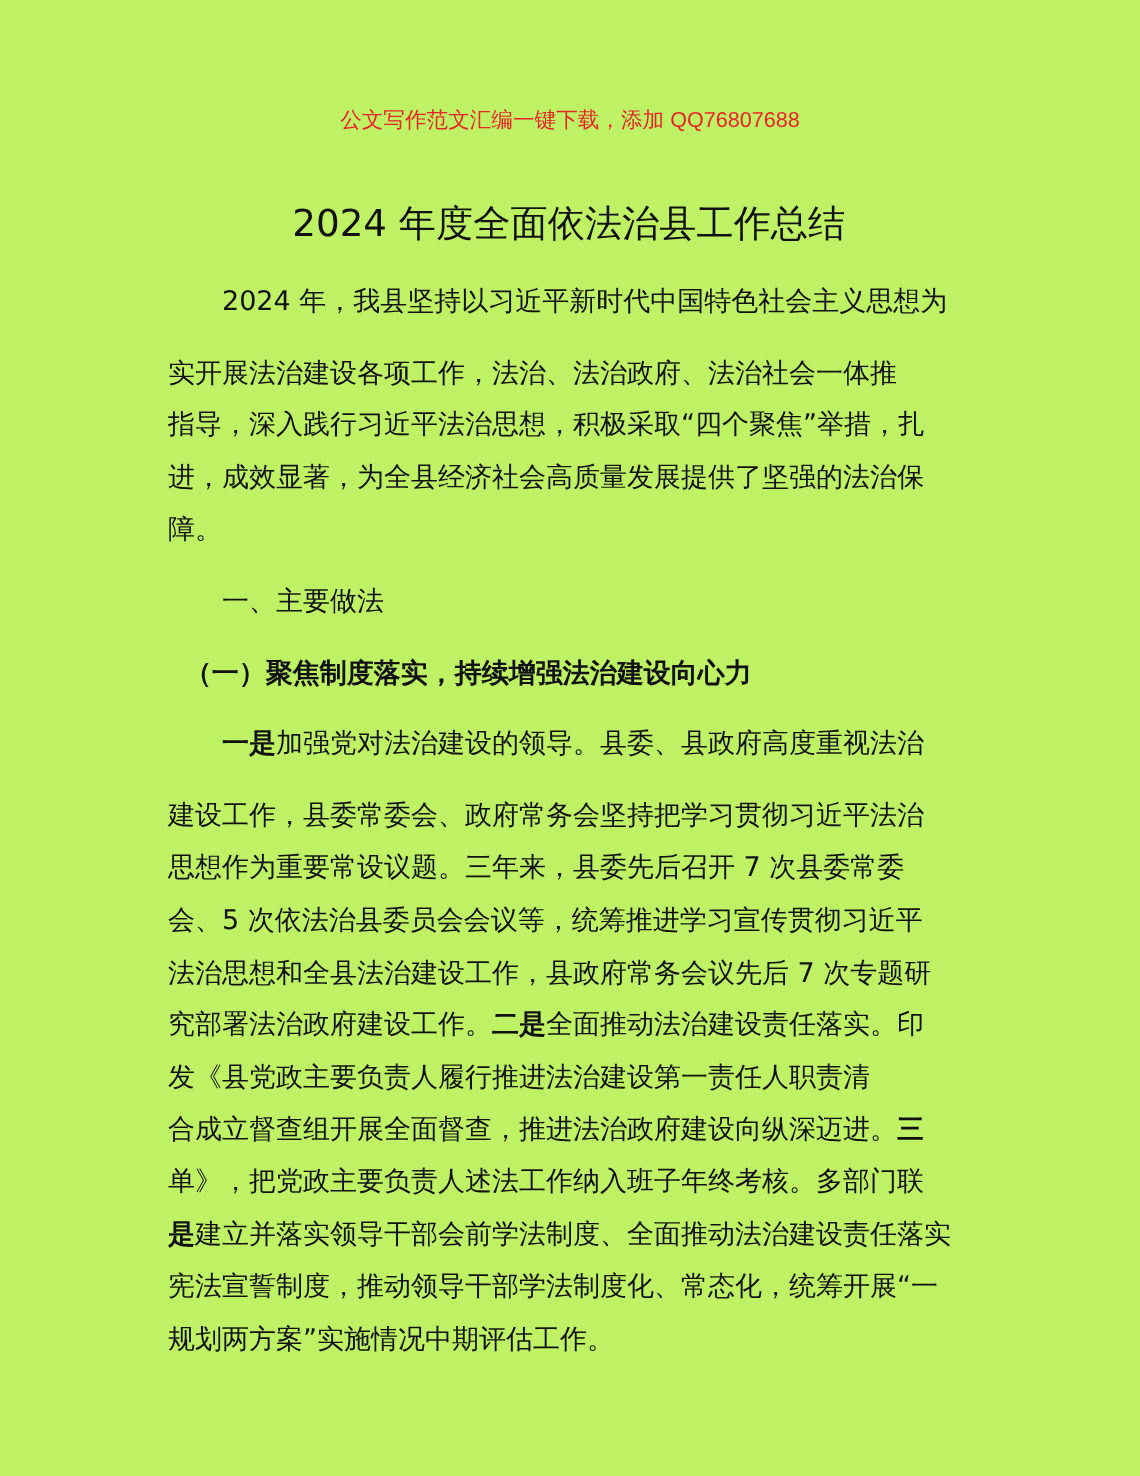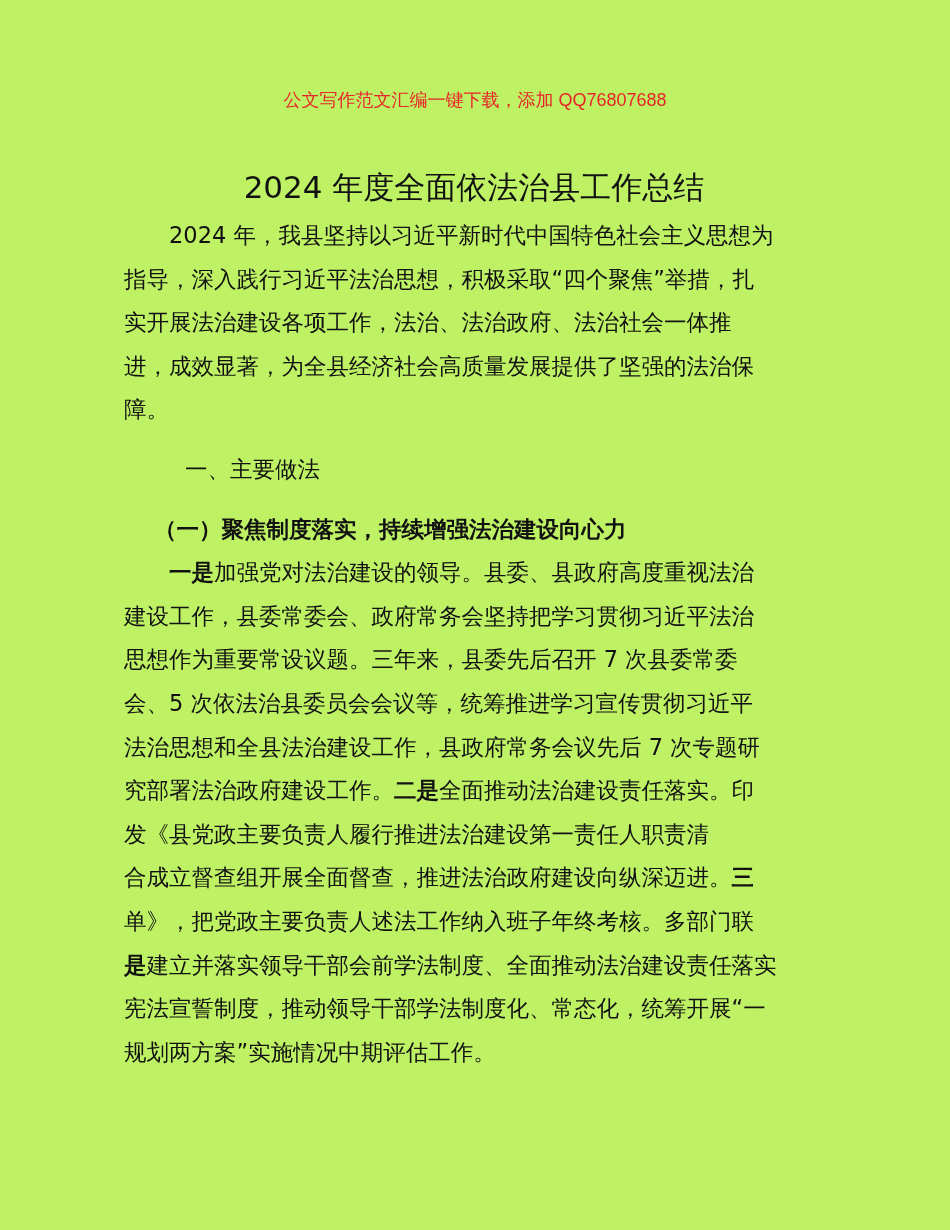--- a/index.html
+++ b/index.html
@@ -7,42 +7,42 @@
            font-family: "DejaVu Sans", "Liberation Sans", sans-serif; color: #111; }
     .page { position: absolute; left: 0; top: 0; width: 950px; height: 1230px; background: #bef264; }
     .promo { position: absolute; top: 88px; left: 0; width: 950px; text-align: center;
              color: #e8242a; font-size: 18px; line-height: 24px; letter-spacing: 0px;
              font-family: "Liberation Sans", "DejaVu Sans", sans-serif; }
     .title { position: absolute; top: 166px; left: 0; width: 948px; text-align: center;
              font-size: 31px; line-height: 42px; color: #111;
              font-family: "DejaVu Sans", "Liberation Serif", sans-serif; letter-spacing: 0px; }
     .body { position: absolute; left: 124px; top: 214px; width: 712px;
             font-size: 22.5px; line-height: 43.6px; text-align: justify; }
-    .p { margin: 0; text-indent: 45px; }
+    .p { margin: 16px; text-indent: 45px; }
     .p.noindent { text-indent: 0; }
     .h1 { margin: 16px; text-indent: 45px; }
     .h2 { margin: 0; text-indent: 45px; font-weight: bold; }
     b { font-weight: bold; }
     .line { display: block; white-space: nowrap; }
   </style>
 </head>
 <body>
 
 <div class="page">
   <div class="promo">公文写作范文汇编一键下载，添加 QQ76807688</div>
 
   <div class="title">2024 年度全面依法治县工作总结</div>
 
   <div class="body">
     <div class="p">
       <span class="line">2024 年，我县坚持以习近平新时代中国特色社会主义思想为</span>
     </div>
     <div class="p noindent">
+      <span class="line">实开展法治建设各项工作，法治、法治政府、法治社会一体推</span>
       <span class="line">指导，深入践行习近平法治思想，积极采取“四个聚焦”举措，扎</span>
-      <span class="line">实开展法治建设各项工作，法治、法治政府、法治社会一体推</span>
       <span class="line">进，成效显著，为全县经济社会高质量发展提供了坚强的法治保</span>
       <span class="line">障。</span>
     </div>
 
     <div class="h1">一、主要做法</div>
     <div class="h2" style="text-indent:30px;">（一）聚焦制度落实，持续增强法治建设向心力</div>
 
     <div class="p">
       <span class="line"><b>一是</b><span>加强党对法治建设的领导。县委、县政府高度重视法治</span></span>
     </div>

